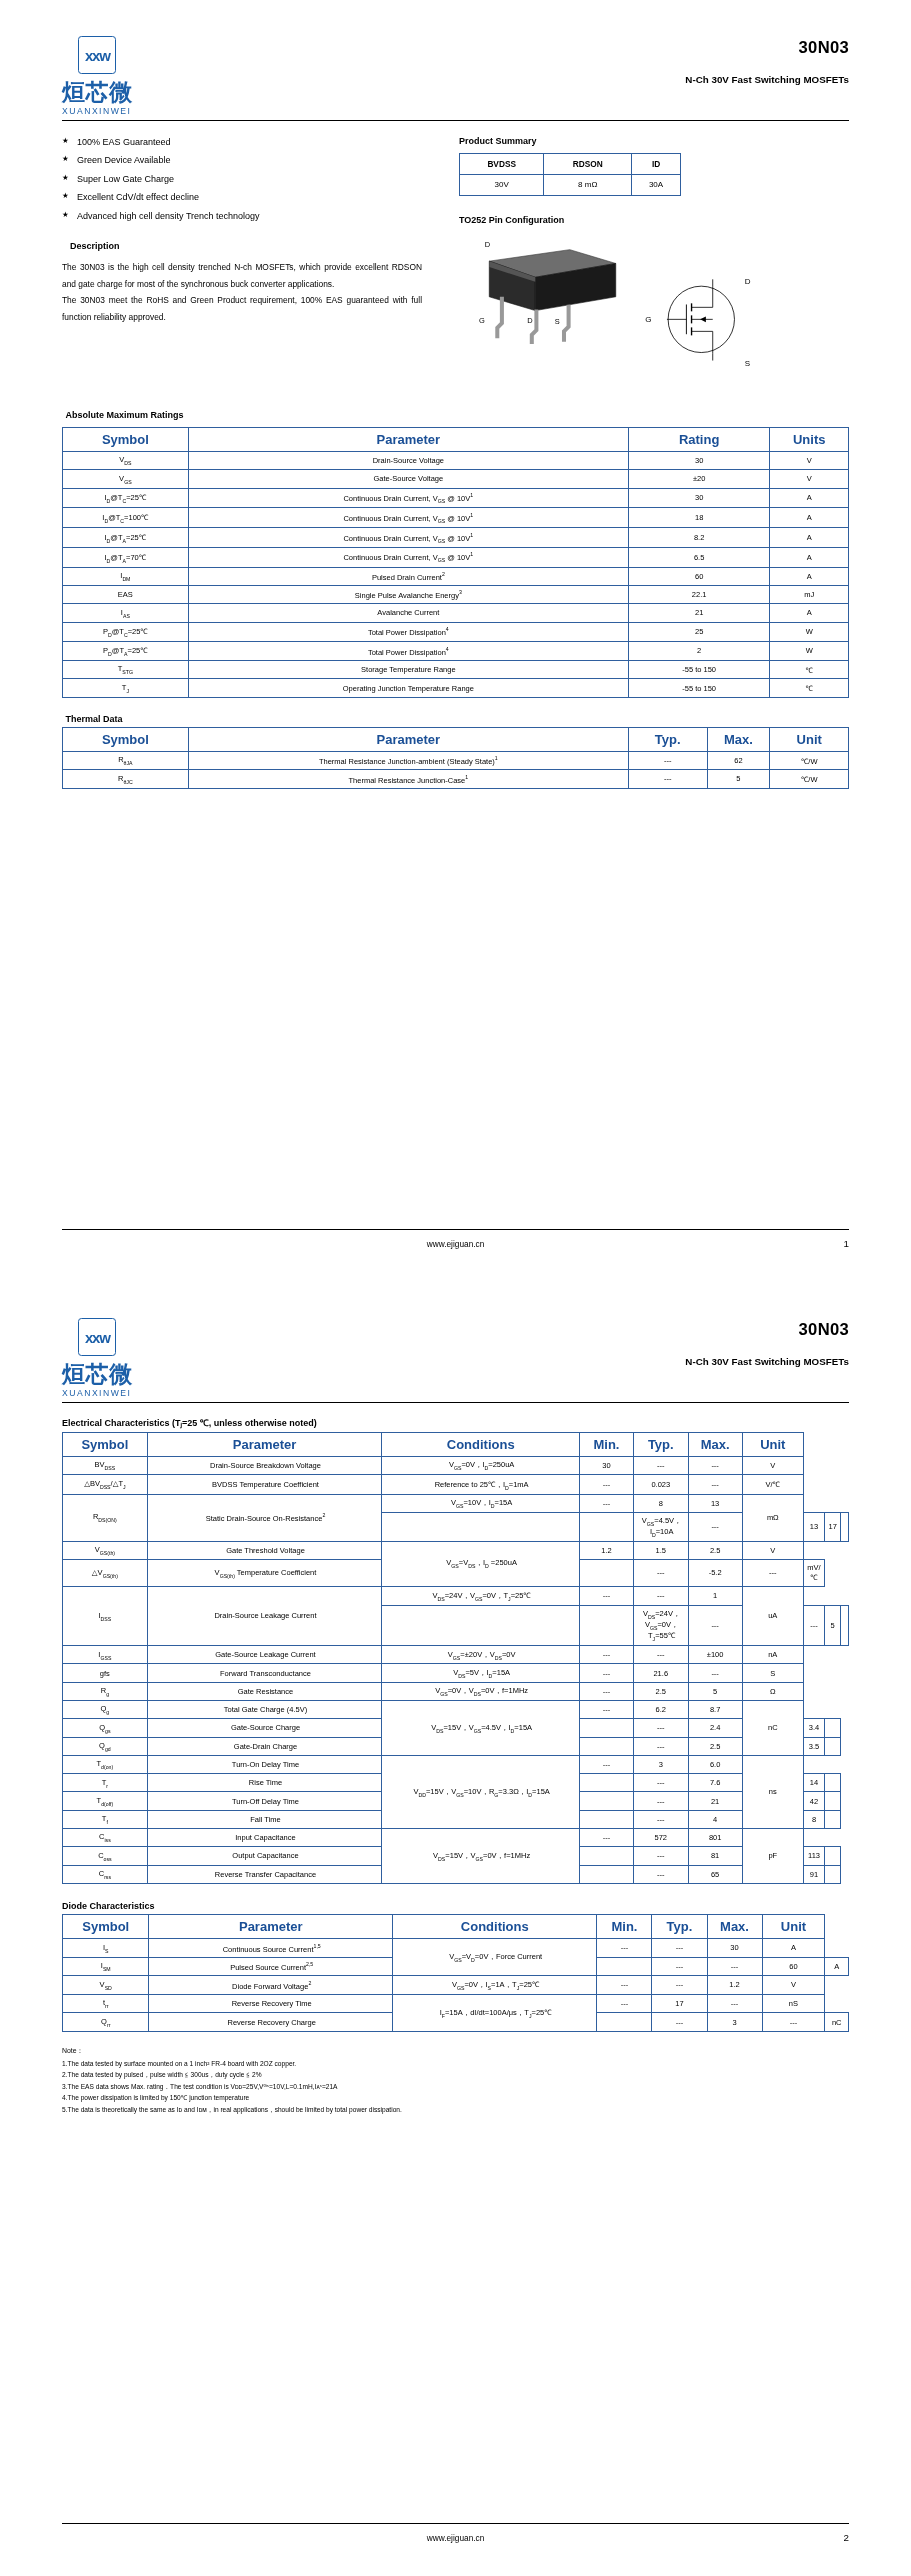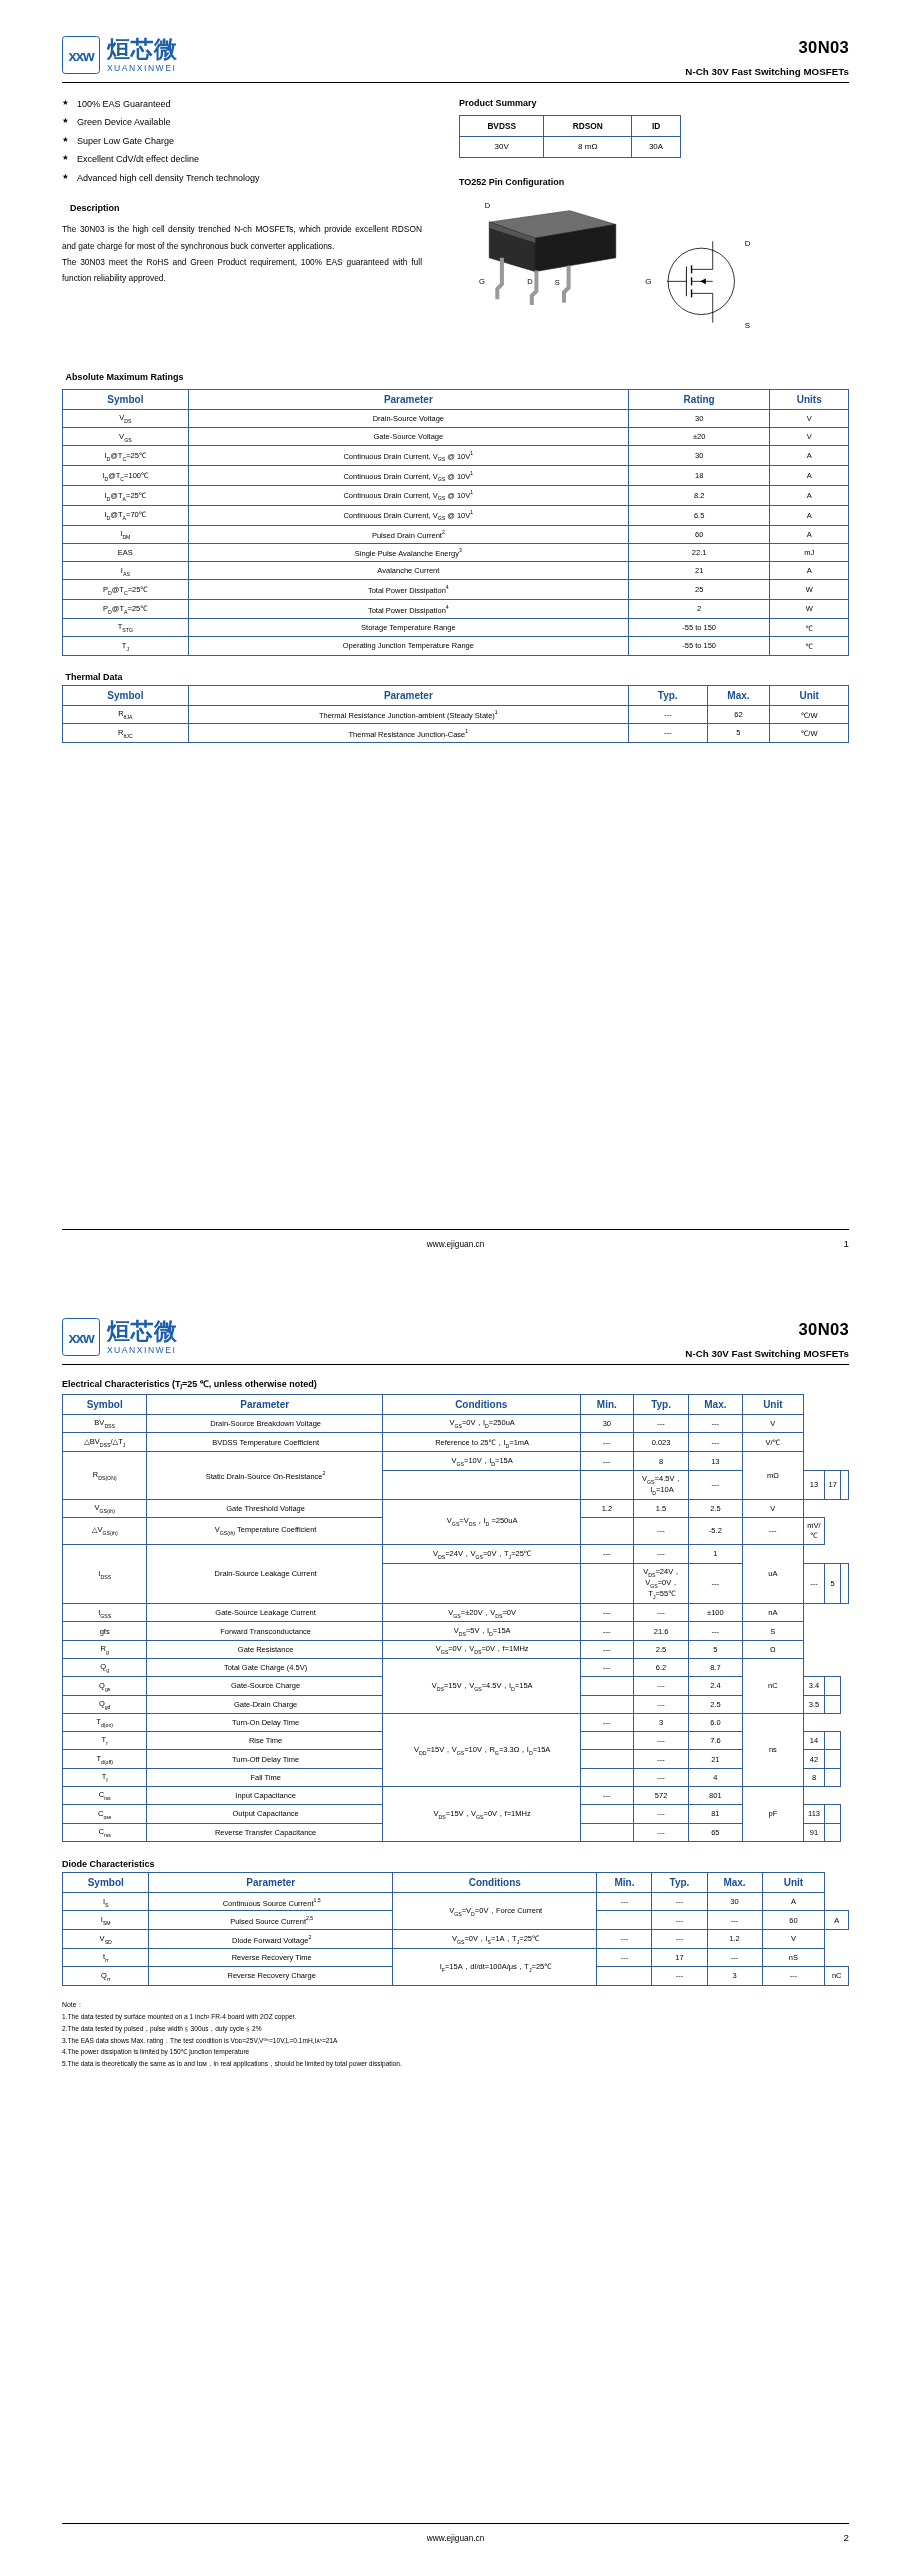--- a/index.html
+++ b/index.html
@@ -10,33 +10,33 @@
   }
   .page{
     width:911px; background:#fff; box-sizing:border-box;
     padding:36px 62px 0 62px; position:relative;
   }
   .page1{height:1282px;}
   .page2{height:1294px;}
 
   
   .doc-header{display:flex; align-items:flex-start; justify-content:space-between;}
-  .logo-wrap{display:flex; align-items:center; gap:6.9px;}
+  .logo-wrap{display:flex; align-items:center; gap:6.9px;flex-direction:column;}
   .logo-mark{
     width:36px;height:36px;border:1.7px solid #1c5fa8;border-radius:3.4px;
     display:flex;align-items:center;justify-content:center;
     color:#1c5fa8;font-weight:bold;font-size:15px;letter-spacing:-1.1px;
   }
   .logo-text{line-height:1;}
   .logo-cn{font-size:23px;font-weight:bold;color:#1c5fa8;letter-spacing:0.6px;
            font-family:"DejaVu Sans", sans-serif;}
   .logo-en{font-size:8.6px;color:#1c5fa8;letter-spacing:1.5px;margin-top:2.9px;}
   .header-right{text-align:right;padding-top:2.3px;}
   .part-no{font-size:16.6px;font-weight:bold;letter-spacing:0.3px;}
-  .part-desc{font-size:9.8px;font-weight:bold;margin-top:8px;}
+  .part-desc{font-size:9.8px;font-weight:bold;margin-top:16px;}
   .header-rule{border:0;border-top:1.1px solid #000;margin:4.6px 0 0 0;}
 
   
   .top-cols{display:flex;margin-top:15px;gap:37px;}
   .col-left{width:48%;}
   .col-right{width:52%;}
   .feature-list{list-style:none;margin:0;padding:0;}
   .feature-list li{font-size:9px;margin-bottom:6.3px;padding-left:15px;position:relative;line-height:1.35;}
   .feature-list li:before{content:"\2605";position:absolute;left:0;top:0;font-size:7.5px;}
   .sec-title{font-size:9px;font-weight:bold;margin:0 0 6.9px 0;}
@@ -57,21 +57,21 @@
 
   
   .pkg-area{position:relative;height:166px;margin-top:8px;}
   .pkg-svg{position:absolute;left:12.6px;top:3.4px;}
   .sym-svg{position:absolute;left:178px;top:36px;}
 
   
   table.dt{border-collapse:collapse;width:100%;margin-top:3.4px;}
   table.dt th{
     border:0.6px solid #2f5f9e; background:#fff; color:#1a4f96;
-    font-size:10px;font-weight:bold;padding:4px 3px;text-align:center;
+    font-size:13px;font-weight:bold;padding:4px 3px;text-align:center;
   }
   table.dt td{
     border:0.6px solid #2f5f9e; font-size:7.5px; padding:3.4px 3.4px; text-align:center;
   }
   table.dt td.left{text-align:center;padding-left:5.2px;}
   sub{font-size:5.2px;}
   sup{font-size:5.2px;}
 
   .thermal-title{font-size:9px;font-weight:bold;margin-top:16px;margin-left:3.4px;}
   .ec-title{font-size:9px;font-weight:bold;margin-top:5.7px;}

